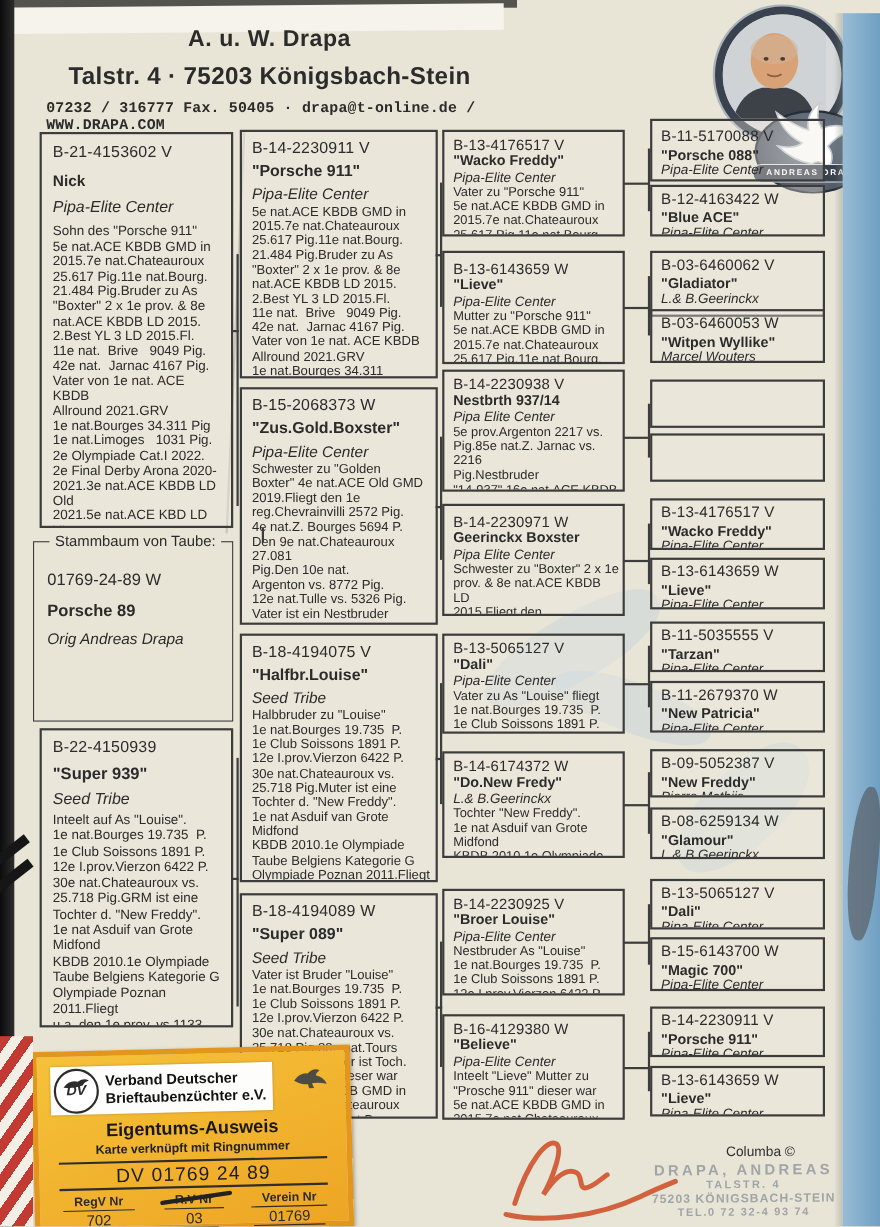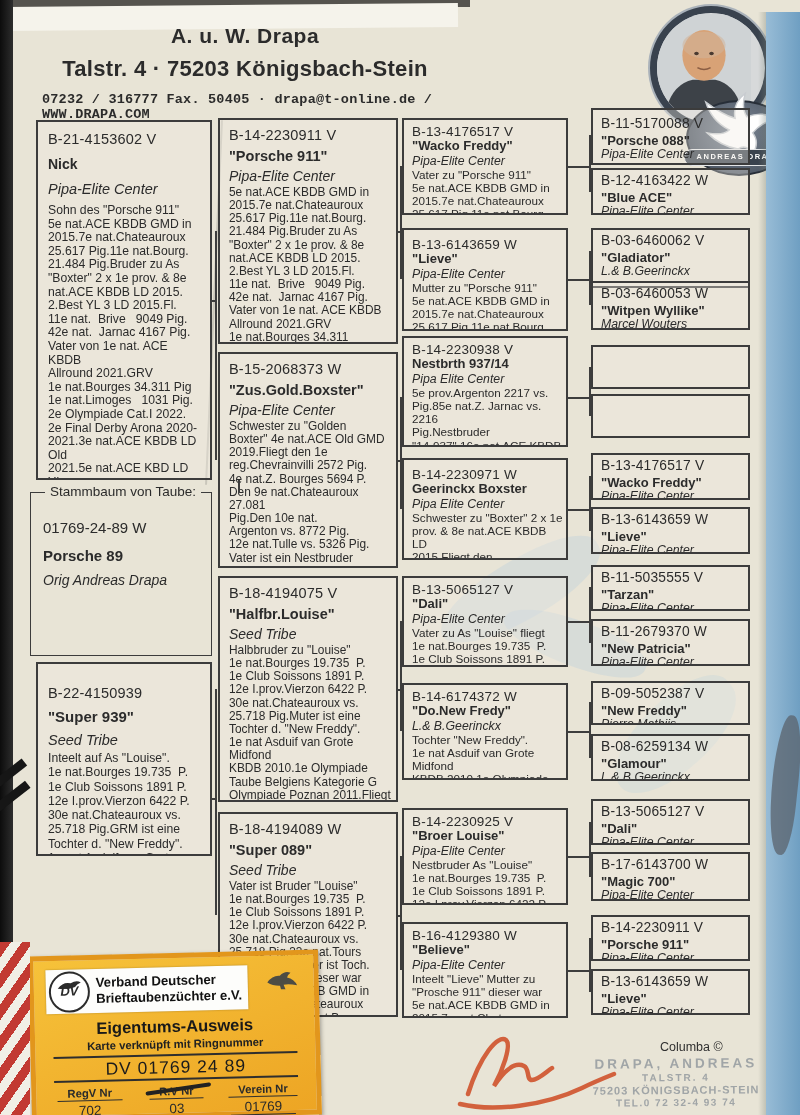--- a/index.html
+++ b/index.html
@@ -48,21 +48,21 @@
   .c4{left:591px;width:159px;}
   .ring{font-size:14.5px;letter-spacing:.2px;}
   .name{font-weight:bold;font-size:14px;}
   .loft{font-style:italic;font-size:13.5px;}
   .btxt{font-size:12.2px;line-height:13.6px;white-space:pre-wrap;}
   
   #b-nick{top:120px;height:360px;padding:9px 6px 2px 10px;}
   #b-nick .ring{margin-bottom:9px;}
   #b-nick .name{margin-bottom:9px;}
   #b-nick .loft{font-size:14.5px;margin-bottom:7px;}
-  #b-s939{top:662px;height:194px;padding:21px 4px 2px 10px;}
+  #b-s939{top:662px;height:272px;padding:8px 4px 2px 10px;}
   #b-s939 .ring{margin-bottom:7px;}
   #b-s939 .name{font-size:15px;margin-bottom:7px;}
   #b-s939 .loft{font-size:14.5px;margin-bottom:3px;}
   #b-s939 .btxt{line-height:14.3px;}
   
   #b-stamm{position:absolute;left:30px;top:492px;width:182px;height:164px;border:1.5px solid #3c3c3c;box-sizing:border-box;}
   .stamm-label{position:absolute;left:14px;top:-9px;background:#e8e4d6;padding:0 5px;font-size:13.5px;}
   .stamm-ring{position:absolute;left:12px;top:26px;font-size:15px;}
   .stamm-name{position:absolute;left:12px;top:54px;font-size:15px;font-weight:bold;}
   .stamm-orig{position:absolute;left:12px;top:79px;font-size:14px;font-style:italic;}
@@ -429,21 +429,21 @@
   <div class="ring">B-08-6259134 W</div>
   <div class="name">"Glamour"</div>
   <div class="loft">L.&amp; B.Geerinckx</div>
 </div>
 <div class="box c4 g4" id="g4-12">
   <div class="ring">B-13-5065127 V</div>
   <div class="name">"Dali"</div>
   <div class="loft">Pipa-Elite Center</div>
 </div>
 <div class="box c4 g4" id="g4-13">
-  <div class="ring">B-17-6143700 W</div>
+  <div class="ring">B-15-6143700 W</div>
   <div class="name">"Magic 700"</div>
   <div class="loft">Pipa-Elite Center</div>
 </div>
 <div class="box c4 g4" id="g4-14">
   <div class="ring">B-14-2230911 V</div>
   <div class="name">"Porsche 911"</div>
   <div class="loft">Pipa-Elite Center</div>
 </div>
 <div class="box c4 g4" id="g4-15">
   <div class="ring">B-13-6143659 W</div>

